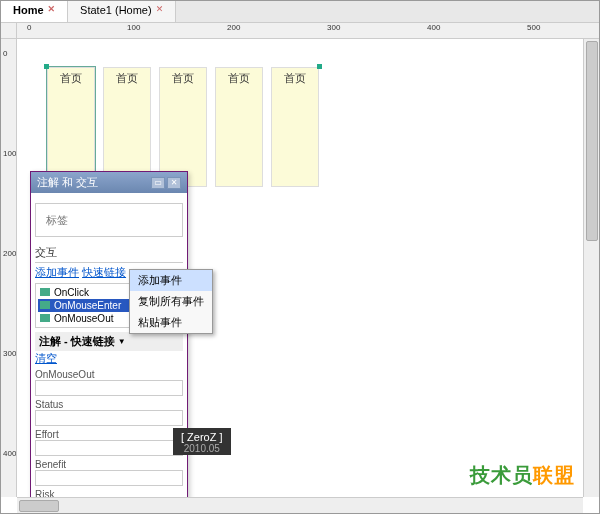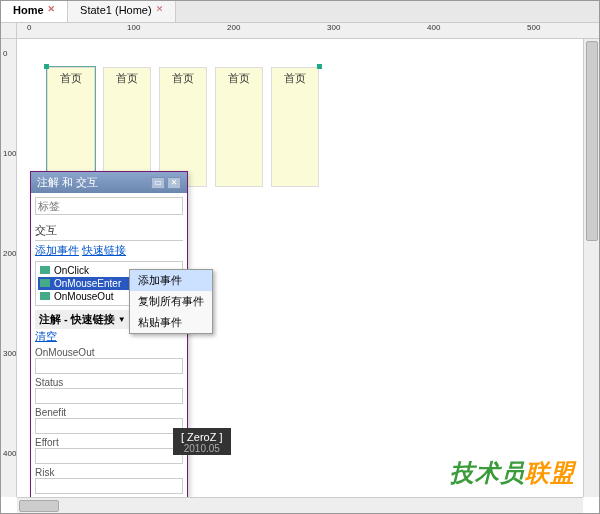--- a/index.html
+++ b/index.html
@@ -15,39 +15,39 @@
 .canvas { position: absolute; left: 16px; top: 38px; right: 16px; bottom: 16px; background: #fff; background-image: radial-gradient(circle, #ccc 0.5px, transparent 0.5px); background-size: 8px 8px; overflow: hidden; }
 .widgets { position: absolute; top: 28px; left: 30px; display: flex; gap: 8px; }
 .widget { width: 48px; height: 120px; background: #fcfbd8; border: 1px solid #ddd; text-align: center; padding-top: 3px; font-size: 11px; color: #333; background-image: radial-gradient(circle, #d4d0a0 0.5px, transparent 0.5px); background-size: 6px 6px; }
 .widget.selected { outline: 1px solid #6a9; }
 .sel-handle { width: 5px; height: 5px; background: #2a8; position: absolute; }
 .panel { position: absolute; left: 29px; top: 170px; width: 158px; background: #fff; border: 1px solid #701a75; box-shadow: 2px 2px 5px rgba(0,0,0,0.2); }
 .panel-title { background: linear-gradient(#8ba5cc, #6b87b0); color: #fff; font-size: 11px; padding: 3px 6px; display: flex; justify-content: space-between; align-items: center; }
 .panel-title-btns { display: flex; gap: 2px; }
 .panel-btn { width: 14px; height: 12px; background: #b0c0d8; border: 1px solid #7a94b8; cursor: pointer; font-size: 8px; text-align: center; line-height: 10px; }
 .panel-body { padding: 4px; }
-.label-input { width: 100%; border: 1px solid #ccc; padding: 2px; font-size: 11px; margin-bottom: 6px; }
+.label-input { width: 100%; border: 1px solid #ccc; padding: 10px; font-size: 11px; margin-bottom: 6px; margin-top: 6px; }
 .section-title { font-size: 11px; color: #333; border-bottom: 1px solid #ccc; padding: 2px 0; margin-bottom: 2px; }
 .link-text { color: #0055cc; text-decoration: underline; cursor: pointer; font-size: 11px; }
 .event-tree { border: 1px solid #ccc; background: #fff; padding: 2px; margin: 3px 0; font-size: 10px; }
 .event-item { padding: 1px 2px 1px 16px; cursor: pointer; position: relative; }
 .event-item::before { content: ""; width: 10px; height: 8px; background: #4a8; position: absolute; left: 2px; top: 2px; }
 .event-item.selected { background: #2858c0; color: #fff; }
 .context-menu { position: absolute; left: 128px; top: 268px; width: 84px; background: #f8f8f8; border: 1px solid #999; box-shadow: 2px 2px 4px rgba(0,0,0,0.3); font-size: 11px; }
 .context-item { padding: 3px 8px; cursor: pointer; }
 .context-item.hover { background: #cce0ff; }
 .anno-section { margin-top: 4px; }
 .anno-title { font-weight: bold; font-size: 11px; background: #eee; padding: 2px 4px; display: flex; align-items: center; gap: 3px; }
 .anno-field { margin-top: 3px; }
 .anno-label { font-size: 10px; color: #555; }
 .anno-input { width: 100%; border: 1px solid #ccc; height: 16px; }
 .watermark { position: absolute; left: 172px; top: 427px; background: #333; color: #fff; padding: 3px 8px 1px; font-size: 11px; text-align: center; }
 .watermark-date { color: #aaa; font-size: 10px; }
 .logo-area { position: absolute; right: 24px; bottom: 24px; text-align: right; }
-.logo-text { font-size: 24px; font-weight: bold; font-style: italic; color: #3a9b3a; letter-spacing: 1px; margin-left: 7px; }
+.logo-text { font-size: 20px; font-weight: bold; color: #3a9b3a; letter-spacing: 1px; margin-left: 7px; }
 .logo-text .orange { color: #f90; }
 .logo-url { color: #f90; font-size: 12px; font-weight: bold; }
 .scrollbar-h { position: absolute; bottom: 0; left: 16px; right: 16px; height: 16px; background: #eee; border-top: 1px solid #ccc; }
 .scrollbar-v { position: absolute; right: 0; top: 38px; bottom: 16px; width: 16px; background: #eee; border-left: 1px solid #ccc; }
 .scroll-thumb-h { position: absolute; left: 2px; top: 2px; width: 40px; height: 12px; background: #ccc; border: 1px solid #aaa; border-radius: 2px; }
 .scroll-thumb-v { position: absolute; left: 2px; top: 2px; width: 12px; height: 200px; background: #ccc; border: 1px solid #aaa; border-radius: 2px; }
 .dropdown-arrow { font-size: 8px; }
 </style>
 </head>
 <body>
@@ -115,22 +115,22 @@
       <div class="event-item">OnMouseOut</div>
     </div>
     <div class="anno-section">
       <div class="anno-title">
         <span>注解 - 快速链接</span>
         <span class="dropdown-arrow">▼</span>
       </div>
       <span class="link-text">清空</span>
       <div class="anno-field"><div class="anno-label">OnMouseOut</div><input class="anno-input" style=""></div>
       <div class="anno-field"><div class="anno-label">Status</div><input class="anno-input" style=""></div>
+      <div class="anno-field"><div class="anno-label">Effort</div><input class="anno-input" style=""></div>
       <div class="anno-field"><div class="anno-label">Benefit</div><input class="anno-input" style=""></div>
-      <div class="anno-field"><div class="anno-label">Effort</div><input class="anno-input" style=""></div>
       <div class="anno-field"><div class="anno-label">Risk</div><input class="anno-input" style=""></div>
     </div>
   </div>
 </div>
 
 <div class="context-menu">
   <div class="context-item hover">添加事件</div>
   <div class="context-item">复制所有事件</div>
   <div class="context-item">粘贴事件</div>
 </div>

